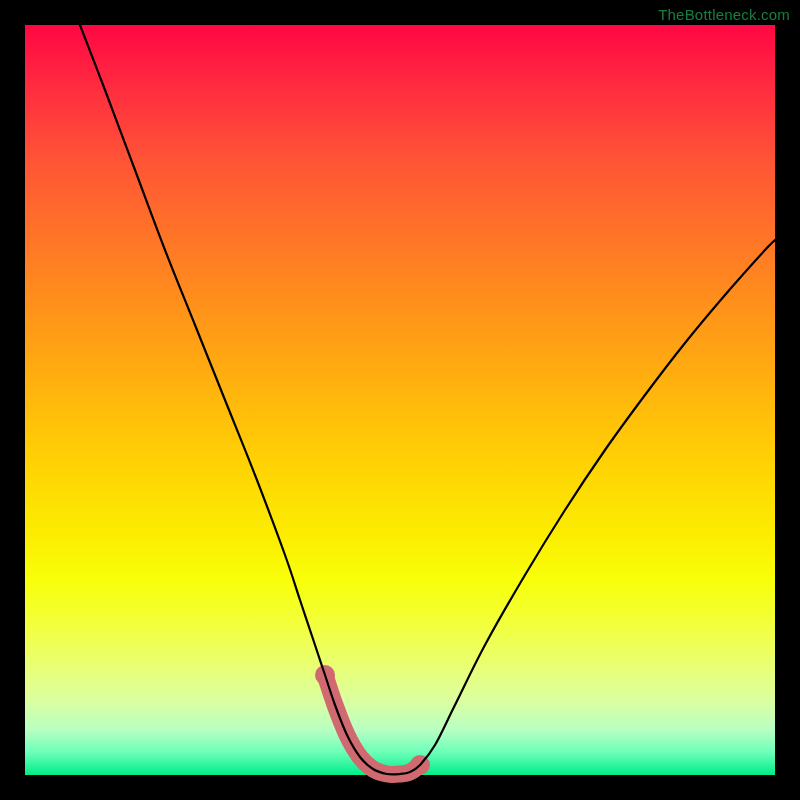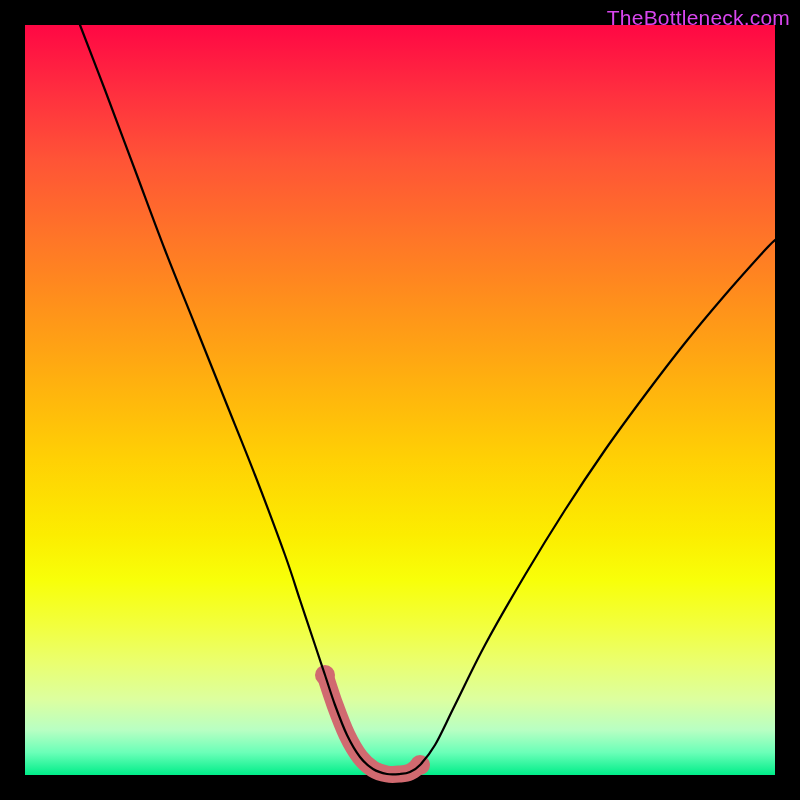--- a/index.html
+++ b/index.html
@@ -37,22 +37,22 @@
       #eaff6f 85%,
       #dcffa0 90%,
       #b8ffc3 94%,
       #6bffb8 97%,
       #00ed89 100%);
   }
   .watermark {
     position: absolute;
     top: 6px;
     right: 10px;
-    color: #d946ef;
-    font-size: 21px;
+    color: #15803d;
+    font-size: 15px;
     font-weight: 400;
     letter-spacing: 0.2px;
     user-select: none;
   }
   svg.curve {
     position: absolute;
     left: 25px;
     top: 25px;
     width: 750px;
     height: 750px;

